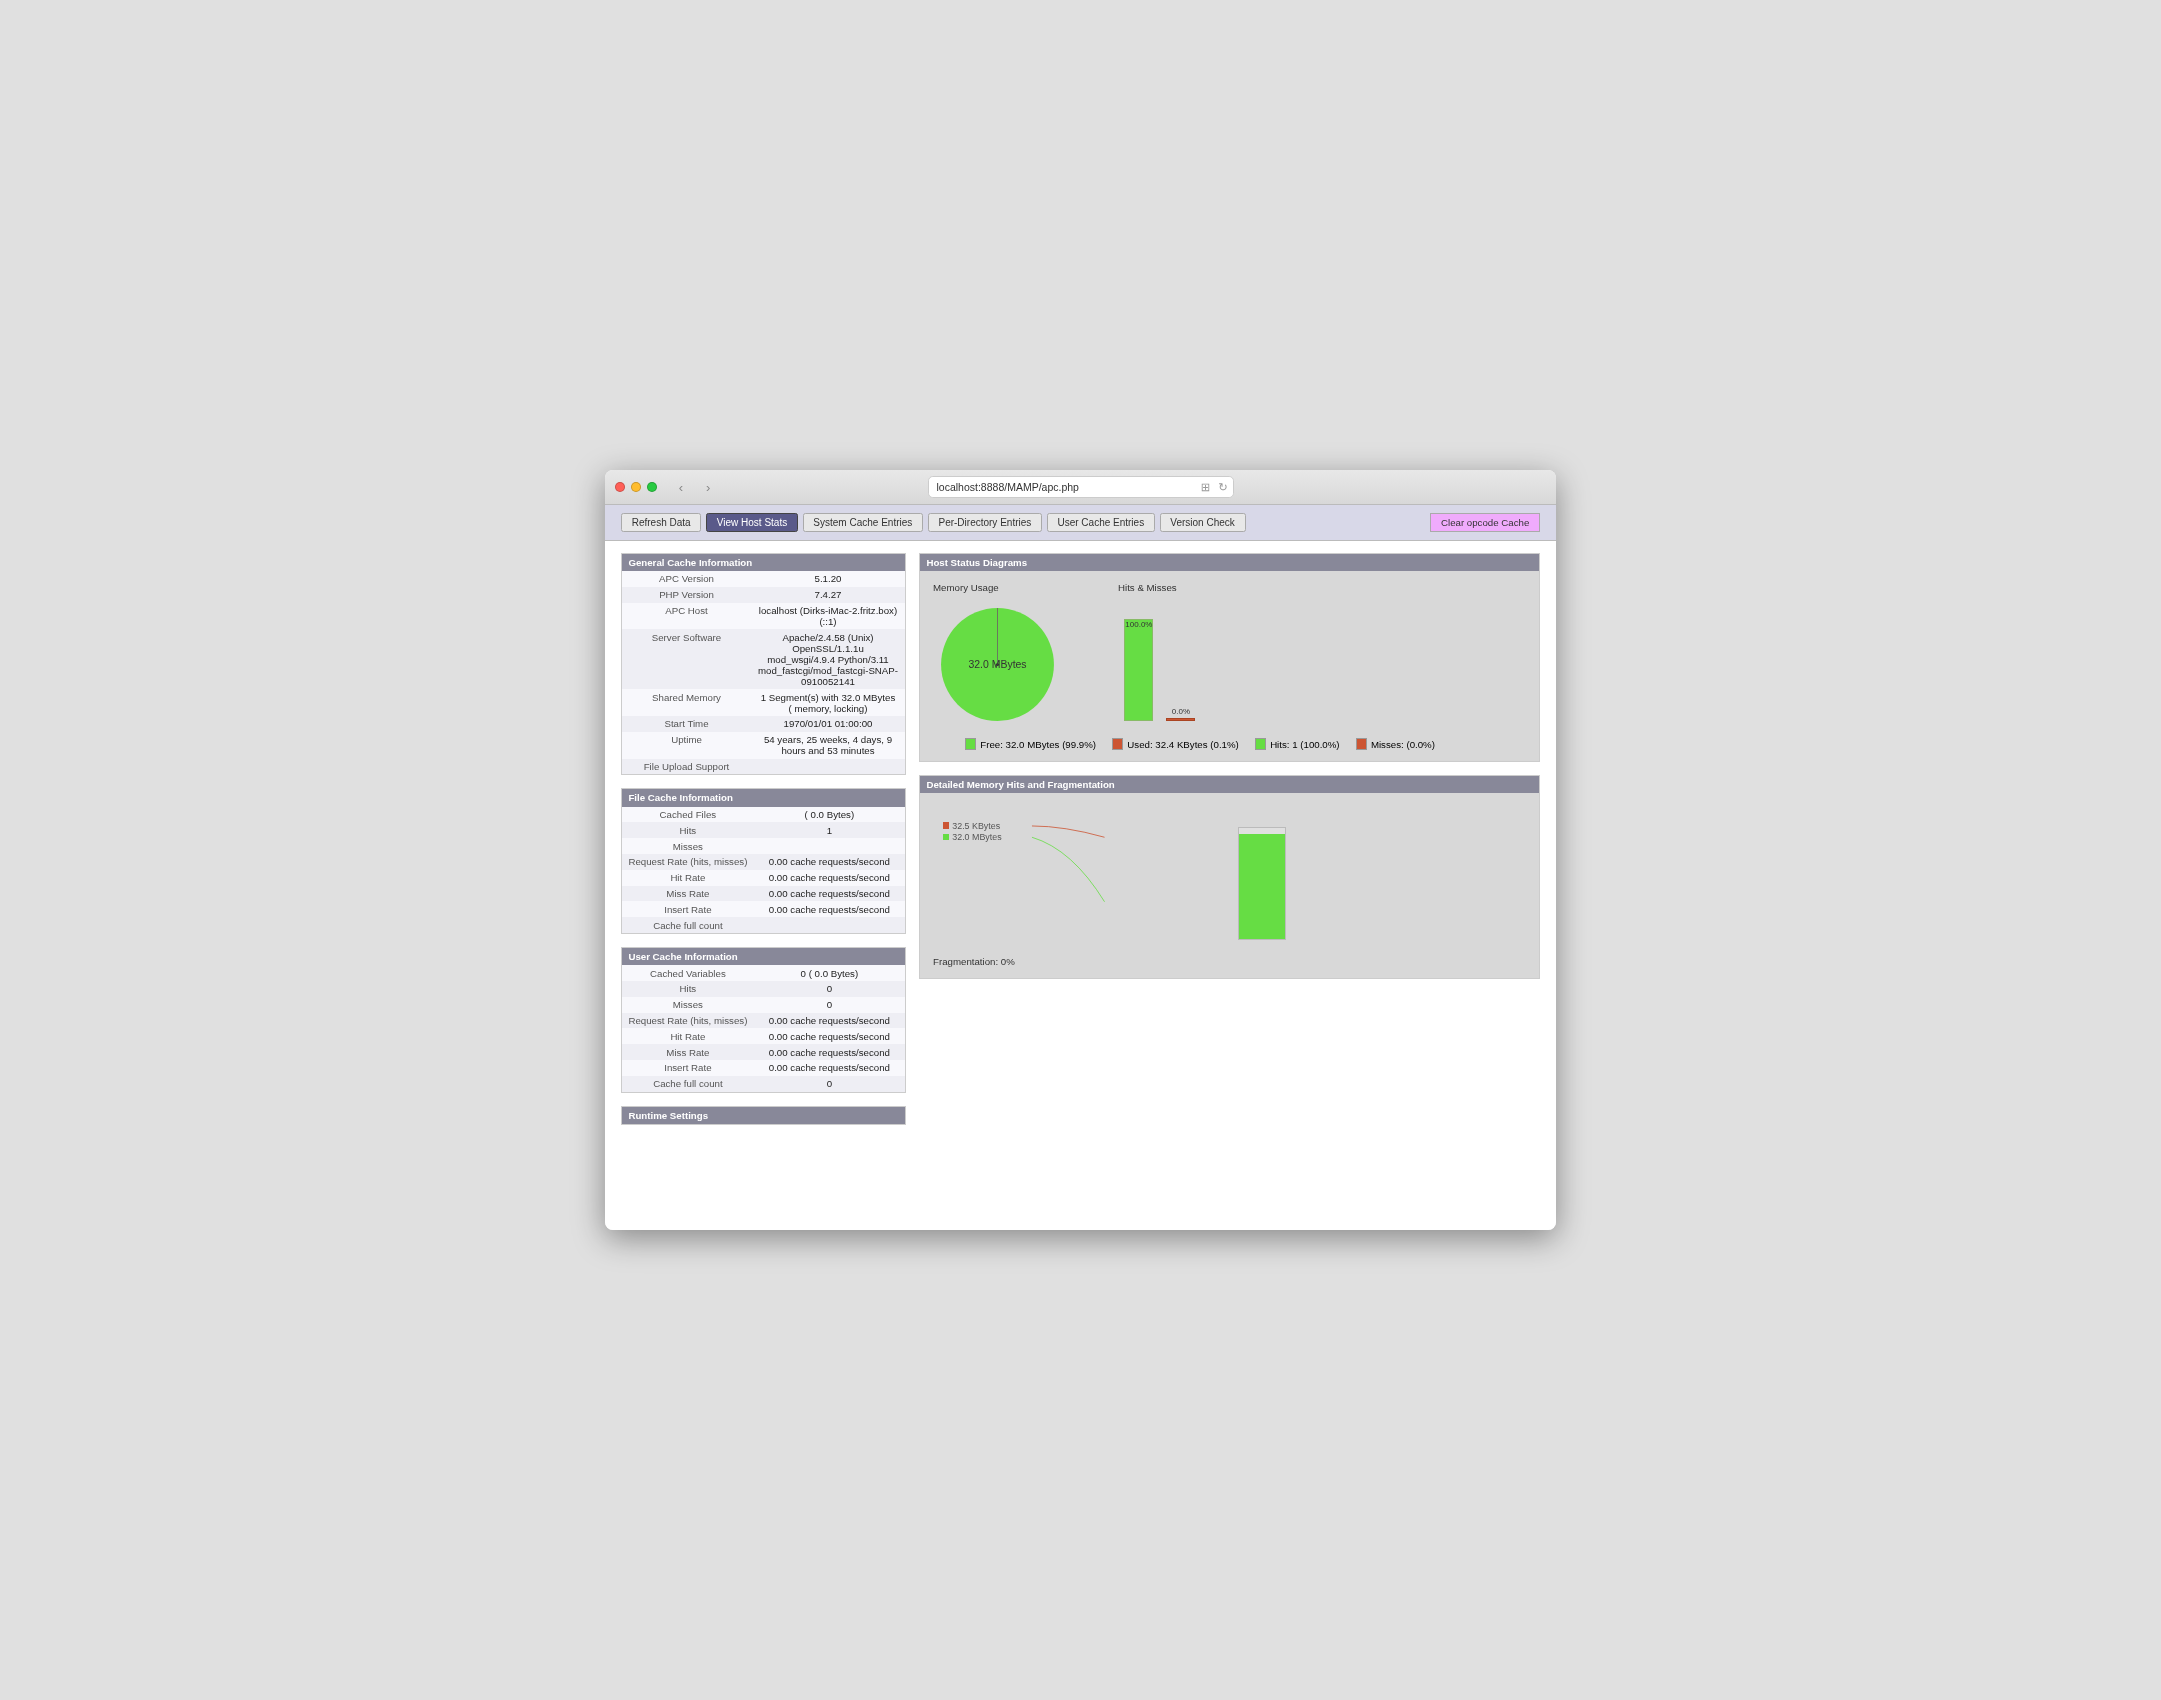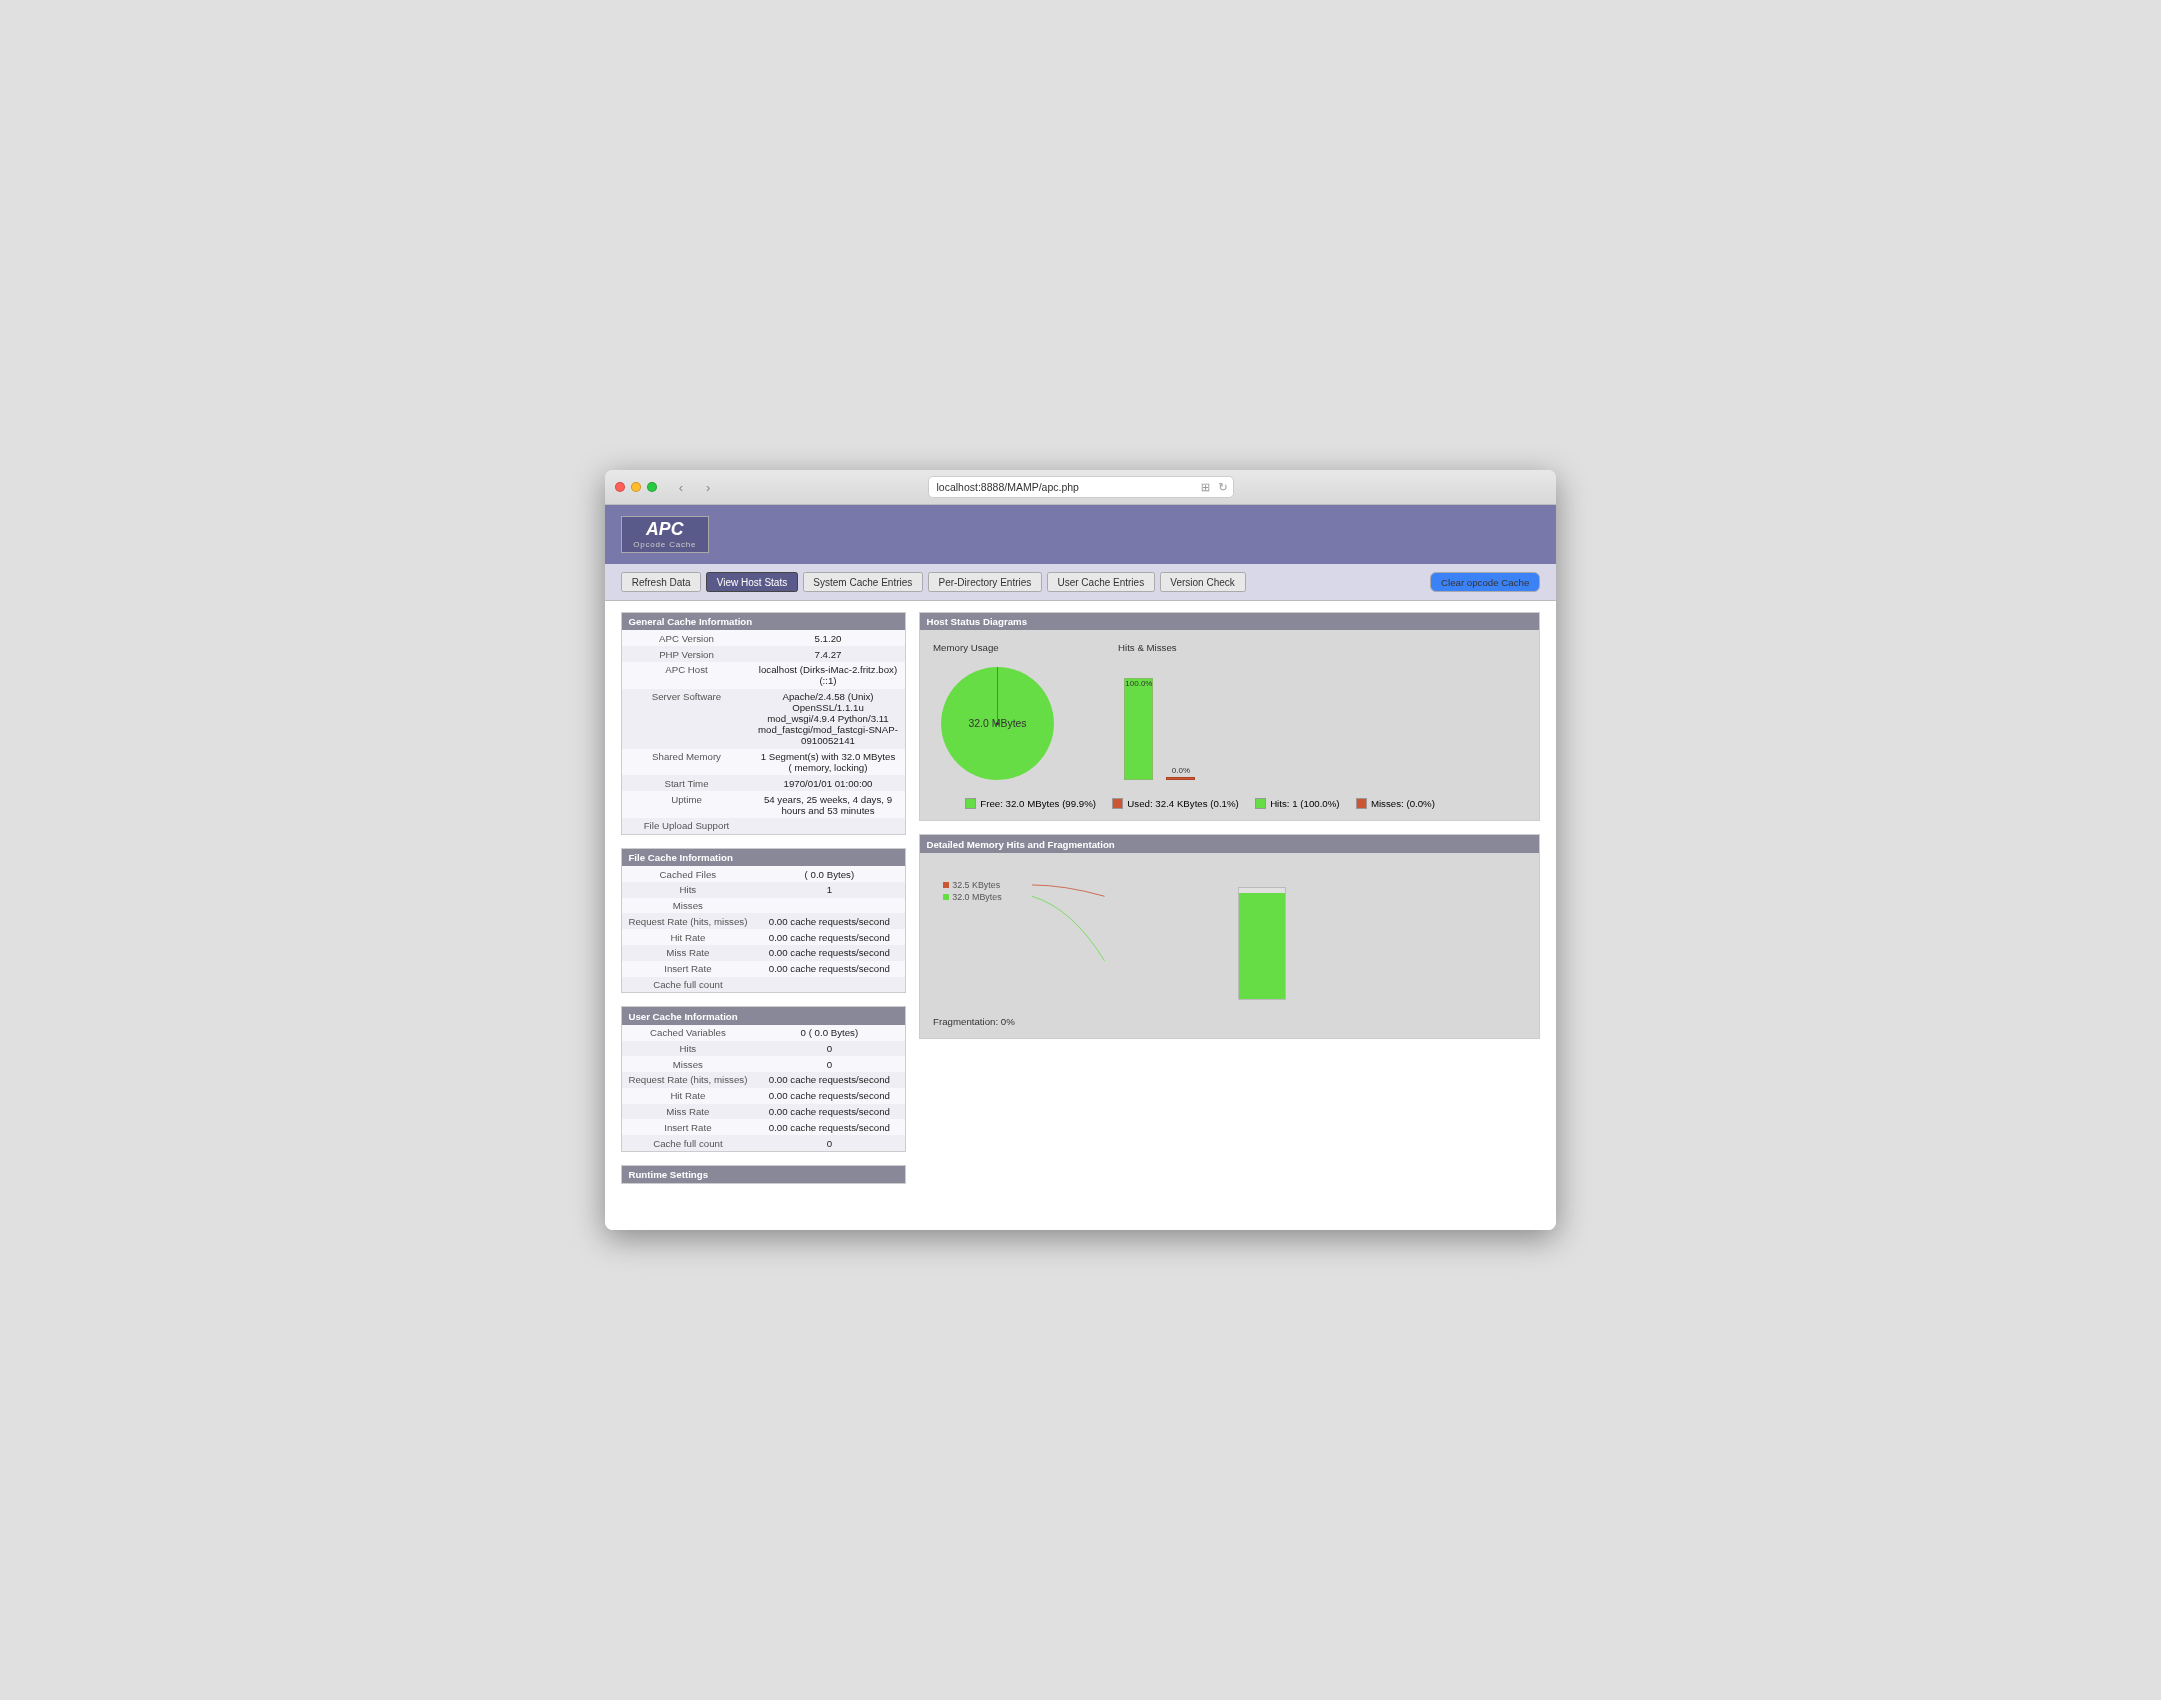--- a/index.html
+++ b/index.html
@@ -146,23 +146,23 @@
     .toolbar-btn.active {
       background: #5a5a8a;
       color: white;
       border-color: #444;
     }
     .toolbar-btn-right {
       margin-left: auto;
       padding: 3.2px 9.7px;
       font-size: 9.7px;
       cursor: pointer;
-      border-radius: 6px;
+      border-radius: 0;
       border: 0.8px solid #aaa;
-      background: #3b82f6;
+      background: #f0abfc;
       color: #333;
     }
 
     
     .main-layout {
       display: flex;
       gap: 13px;
       padding: 11.3px 16px;
     }
 
@@ -353,26 +353,20 @@
       </div>
       <div class="address-bar-icons">
         <span class="addr-icon">⊞</span>
         <span class="addr-icon">↻</span>
       </div>
     </div>
   </div>
 
   <div class="page-content">
 
-    <div class="apc-header">
-      <div class="apc-logo">
-        <div class="apc-logo-title">APC</div>
-        <div class="apc-logo-sub">Opcode Cache</div>
-      </div>
-    </div>
 
     <div class="toolbar">
       <button class="toolbar-btn">Refresh Data</button>
       <button class="toolbar-btn active">View Host Stats</button>
       <button class="toolbar-btn">System Cache Entries</button>
       <button class="toolbar-btn">Per-Directory Entries</button>
       <button class="toolbar-btn">User Cache Entries</button>
       <button class="toolbar-btn">Version Check</button>
       <button class="toolbar-btn-right">Clear opcode Cache</button>
     </div>

